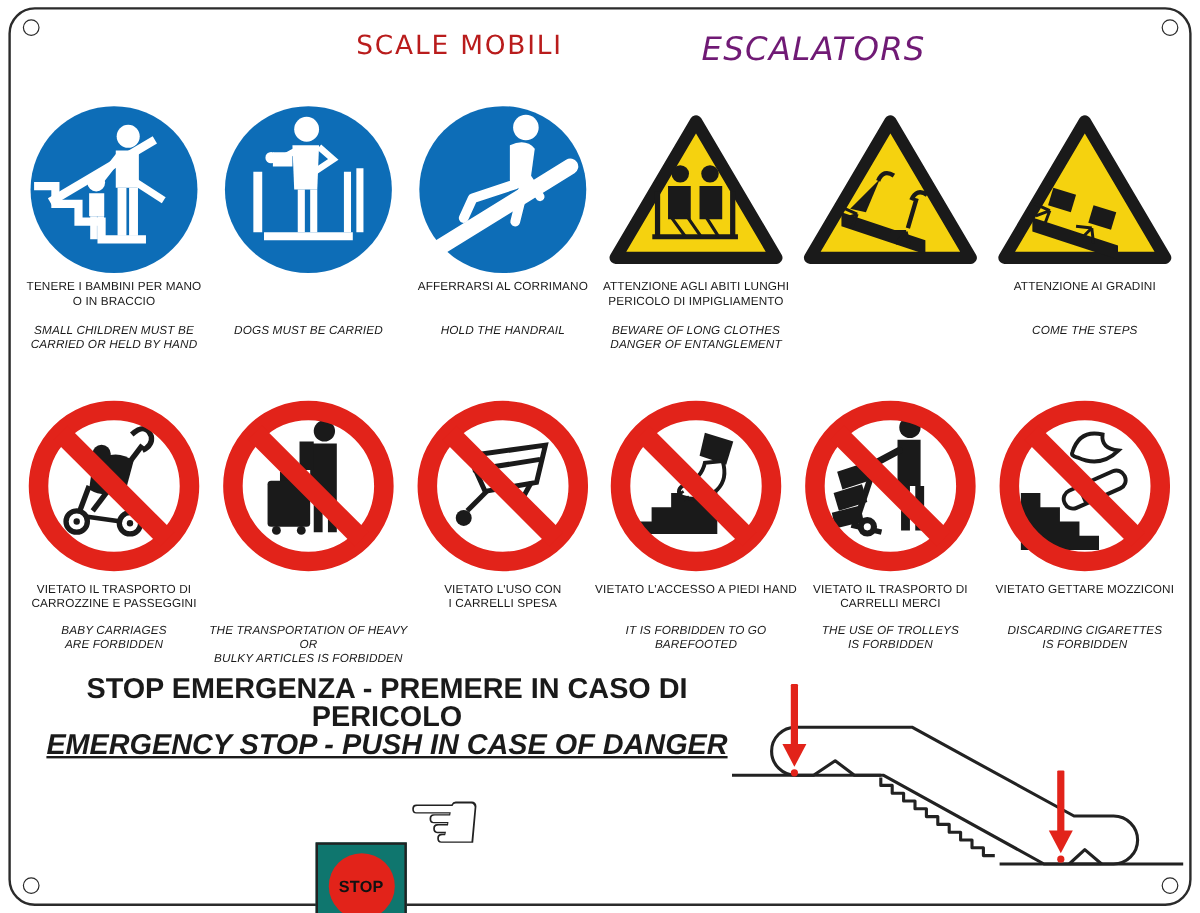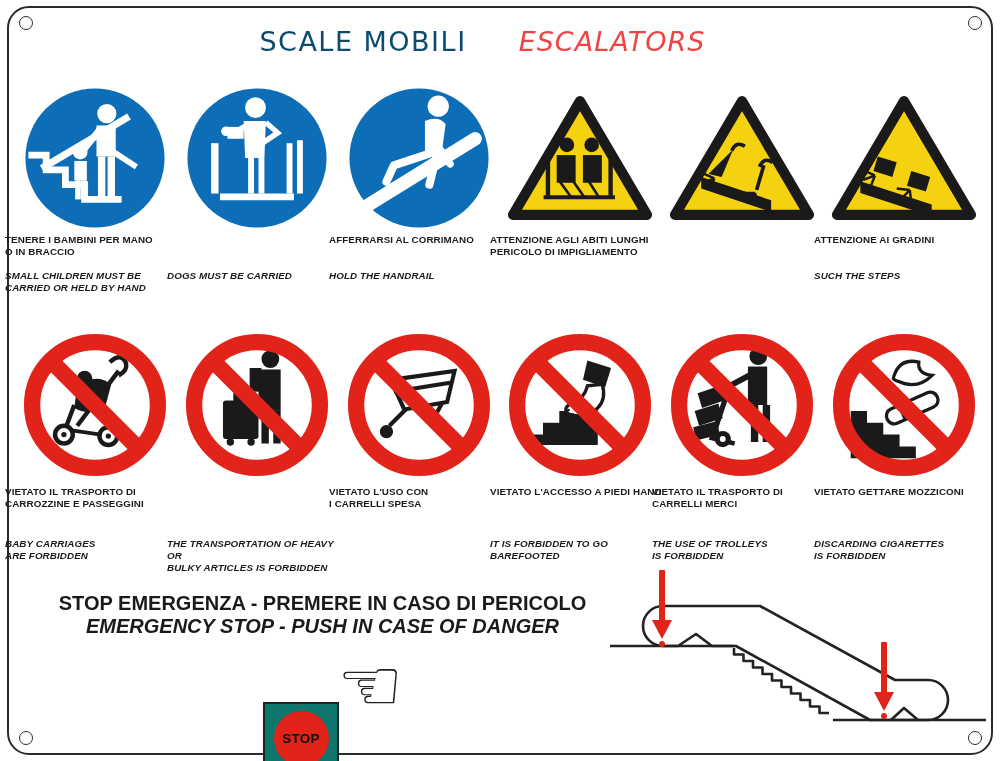--- a/index.html
+++ b/index.html
@@ -1,31 +1,31 @@
 <!DOCTYPE html>
 <html style="--blue: #0D6DB7; --red: #E2231A; --yellow: #F5D20F; --ink: #1A1A1A;"><head>
 <meta charset="utf-8">
 <style>
   html,body{margin:0;padding:0;background:#fff;}
   body{width:1000px;height:761px;position:relative;font-family:"Liberation Sans",sans-serif;color:#1a1a1a;overflow:hidden;}
   .plate{position:absolute;left:7px;top:6px;right:7px;bottom:6px;border:2px solid #2b2b2b;border-radius:22px;background:#fff;}
   .screw{position:absolute;width:12px;height:12px;border:1.6px solid #2b2b2b;border-radius:50%;background:#fff;}
-  .title-it{position:absolute;top:26px;left:363px;transform:translateX(-50%);font-family:"DejaVu Sans",sans-serif;font-size:27px;letter-spacing:1.5px;color:#0c4a6e;white-space:nowrap;}
-  .title-en{position:absolute;top:26px;left:612px;transform:translateX(-50%);font-family:"DejaVu Sans",sans-serif;font-size:27px;font-style:italic;letter-spacing:1px;color:#ef4444;white-space:nowrap;}
+  .title-it{position:absolute;top:26px;left:383px;transform:translateX(-50%);font-family:"DejaVu Sans",sans-serif;font-size:22px;letter-spacing:1.5px;color:#b91c1c;white-space:nowrap;}
+  .title-en{position:absolute;top:26px;left:678px;transform:translateX(-50%);font-family:"DejaVu Sans",sans-serif;font-size:27px;font-style:italic;letter-spacing:1px;color:#701a75;white-space:nowrap;}
   .cell{position:absolute;width:162px;top:84px;height:245px;}
   .cell.r2{top:331px;}
   .art{position:absolute;top:0;left:50%;transform:translateX(-50%);}
   .art.tri{top:7px;}
-  .cap{position:absolute;left:-9px;right:-9px;font-weight:bold;font-size:9.8px;line-height:12px;white-space:pre-line;letter-spacing:0.1px;}
+  .cap{position:absolute;left:-9px;right:-9px;text-align:center;font-weight:normal;font-size:9.8px;line-height:12px;white-space:pre-line;letter-spacing:0.1px;}
   .cap.it{top:150px;}
   .cap.en{top:186px;font-style:italic;}
   .r2 .cap.it{top:155px;}
-  .r2 .cap.en{top:207px;}
-  .emg{position:absolute;left:35px;top:592px;width:575px;text-align:center;font-weight:bold;font-size:20px;line-height:23px;}
-  .emg .en{font-style:italic;}
+  .r2 .cap.en{top:189px;}
+  .emg{position:absolute;left:35px;top:563px;width:575px;text-align:center;font-weight:bold;font-size:24px;line-height:23px;}
+  .emg .en{font-style:italic;text-decoration:underline;}
   .stopbox{position:absolute;left:263px;top:657px;width:72px;height:68px;border:2.5px solid #222;background:#0f766e;display:flex;align-items:center;justify-content:center;margin-top:45px;}
   .stopcircle{width:55px;height:55px;border-radius:50%;background:var(--red);display:flex;align-items:center;justify-content:center;font-weight:bold;font-size:13.5px;color:#111;letter-spacing:0.2px;}
   .hand{position:absolute;left:337px;top:648px;font-family:"DejaVu Sans",sans-serif;font-size:74px;line-height:1;color:#222;}
   .esc{position:absolute;left:608px;top:566px;}
   svg{display:block;}
 </style>
 </head>
 <body>
 
 <div class="plate"></div>
@@ -106,20 +106,22 @@
       <circle cx="60" cy="37" r="5" fill="var(--ink)"></circle>
       <path d="M36,44 h13 v19 h-13 z" fill="var(--ink)"></path>
       <path d="M54,44 h13 v19 h-13 z" fill="var(--ink)"></path>
       <path d="M30,47 v25 M73,47 v25" stroke="var(--ink)" stroke-width="3"></path>
       <path d="M27,73 h49" stroke="var(--ink)" stroke-width="2.8"></path>
       <path d="M38,62 l8,11 M46,60 l9,13 M58,62 l7,11" stroke="var(--ink)" stroke-width="1.8"></path>
     </svg>
   </div>
   <div class="cap it">ATTENZIONE AGLI ABITI LUNGHI
 PERICOLO  DI  IMPIGLIAMENTO</div>
+  <div class="cap en">BEWARE OF LONG CLOTHES
+DANGER OF ENTANGLEMENT</div>
 </div>
 
 <div class="cell" style="left:661px">
   <div class="art tri">
     <svg viewBox="0 0 104 92" width="152" height="134">
       <path d="M52,7 L98,85 L6,85 Z" fill="var(--yellow)" stroke="var(--ink)" stroke-width="7" stroke-linejoin="round"></path>
       <path d="M24,59 l48,16 v8 l-48,-16 z" fill="var(--ink)"></path>
       <path d="M29,57 L46,40 L38,59 z" fill="var(--ink)"></path>
       <path d="M45,41 q3,-7 9,-3" stroke="var(--ink)" stroke-width="2.5" fill="none"></path>
       <path d="M62,68 L67,51 M64,52 q3,-7 9,-3" stroke="var(--ink)" stroke-width="2.5" fill="none"></path>
@@ -132,21 +134,21 @@
   <div class="art tri">
     <svg viewBox="0 0 104 92" width="152" height="134">
       <path d="M52,7 L98,85 L6,85 Z" fill="var(--yellow)" stroke="var(--ink)" stroke-width="7" stroke-linejoin="round"></path>
       <path d="M22,62 l49,16 v8 l-49,-16 z" fill="var(--ink)"></path>
       <path d="M34,45 l13,4 l-3,10 l-13,-4 z" fill="var(--ink)"></path>
       <path d="M57,55 l13,4 l-3,10 l-13,-4 z" fill="var(--ink)"></path>
       <path d="M32,58 l-9,-4 M32,58 l-8,3 M32,58 l-3,8 M56,68 l-9,-1 M56,68 l-6,6 M56,68 l1,9" stroke="var(--ink)" stroke-width="1.7"></path>
     </svg>
   </div>
   <div class="cap it">ATTENZIONE AI GRADINI</div>
-  <div class="cap en">SUCH THE STEPS</div>
+  <div class="cap en">COME THE STEPS</div>
 </div>
 
 <div class="cell r2" style="left:14px">
   <div class="art">
     <svg viewBox="0 0 100 100" width="148" height="148">
       <path d="M60,21 q8,-7 11,1 q1,5 -5,8" stroke="var(--ink)" stroke-width="3" fill="none"></path>
       <path d="M66,27 L38,64" stroke="var(--ink)" stroke-width="3"></path>
       <path d="M38,37 q13,-9 23,-1 l-4,15 q-11,7 -21,1 z" fill="var(--ink)"></path>
       <circle cx="43" cy="32" r="5.2" fill="var(--ink)"></circle>
       <path d="M36,50 L30,66" stroke="var(--ink)" stroke-width="3"></path>

